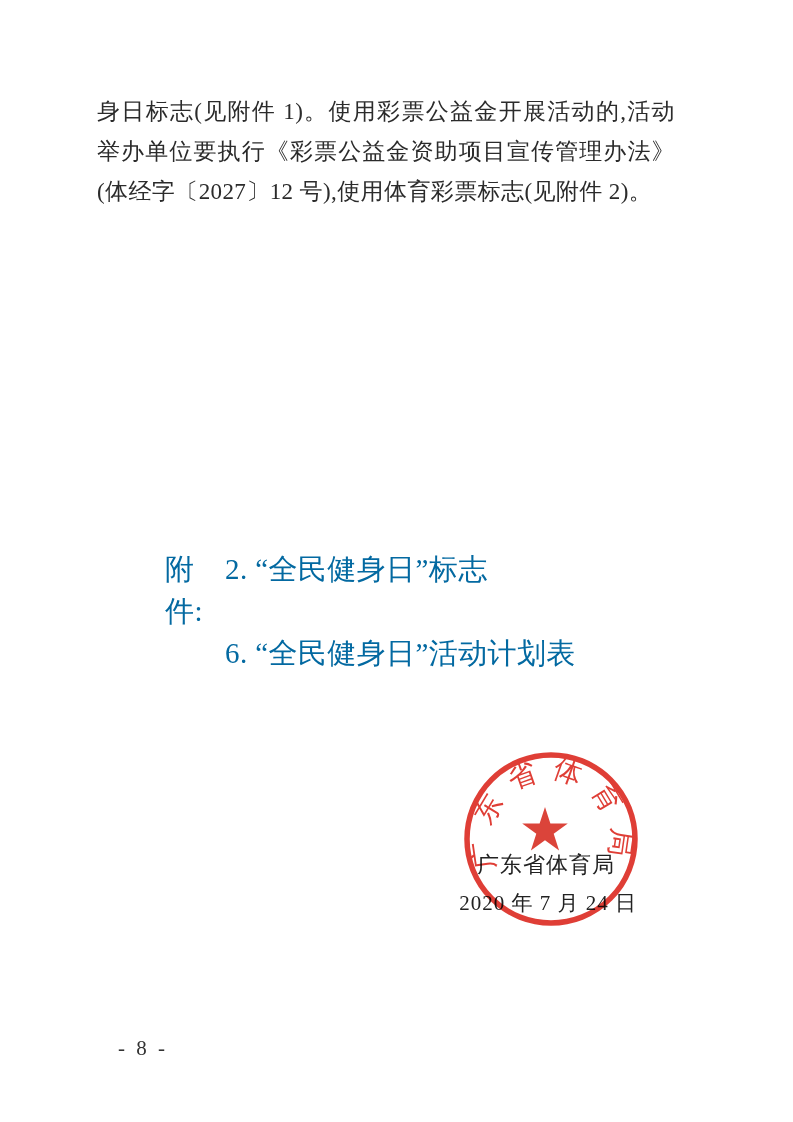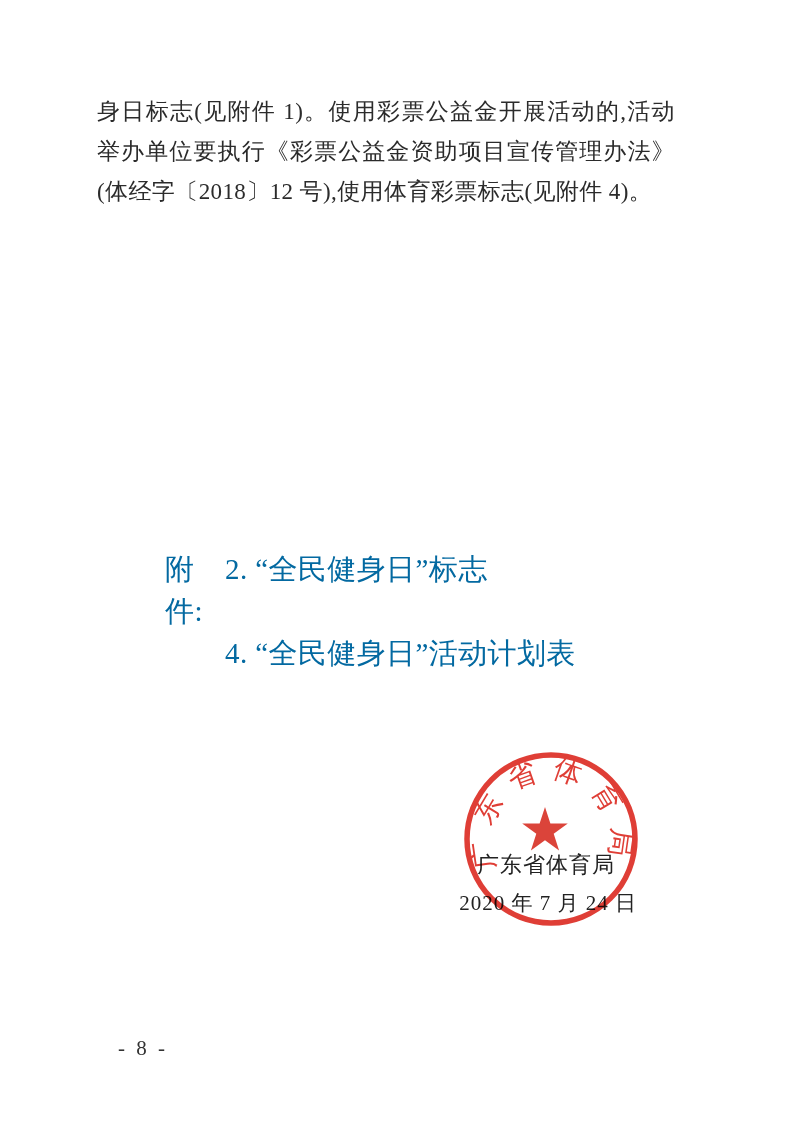--- a/index.html
+++ b/index.html
@@ -85,31 +85,31 @@
     letter-spacing: 3px;
     color: #333;
   }
 </style>
 </head>
 <body>
 
 <div class="page">
 
   <div class="content">
-    <p class="para">身日标志(见附件 1)。使用彩票公益金开展活动的,活动举办单位要执行《彩票公益金资助项目宣传管理办法》(体经字〔2018〕12 号),使用体育彩票标志(见附件 4)。</p>
+    <p class="para">身日标志(见附件 1)。使用彩票公益金开展活动的,活动举办单位要执行《彩票公益金资助项目宣传管理办法》(体经字〔2027〕12 号),使用体育彩票标志(见附件 2)。</p>
   </div>
 
   <div class="attachments">
     <div class="att-row">
       <span class="att-label">附件:</span>
       <span>2. “全民健身日”标志</span>
     </div>
     <div class="att-row">
       <span class="att-spacer"></span>
-      <span>4. “全民健身日”活动计划表</span>
+      <span>6. “全民健身日”活动计划表</span>
     </div>
     <div class="att-row">
       <span class="att-spacer"></span>
     </div>
   </div>
 
   <div class="signature">广东省体育局</div>
 
   <div class="sign-date">2020 年 7 月 24 日</div>
 

